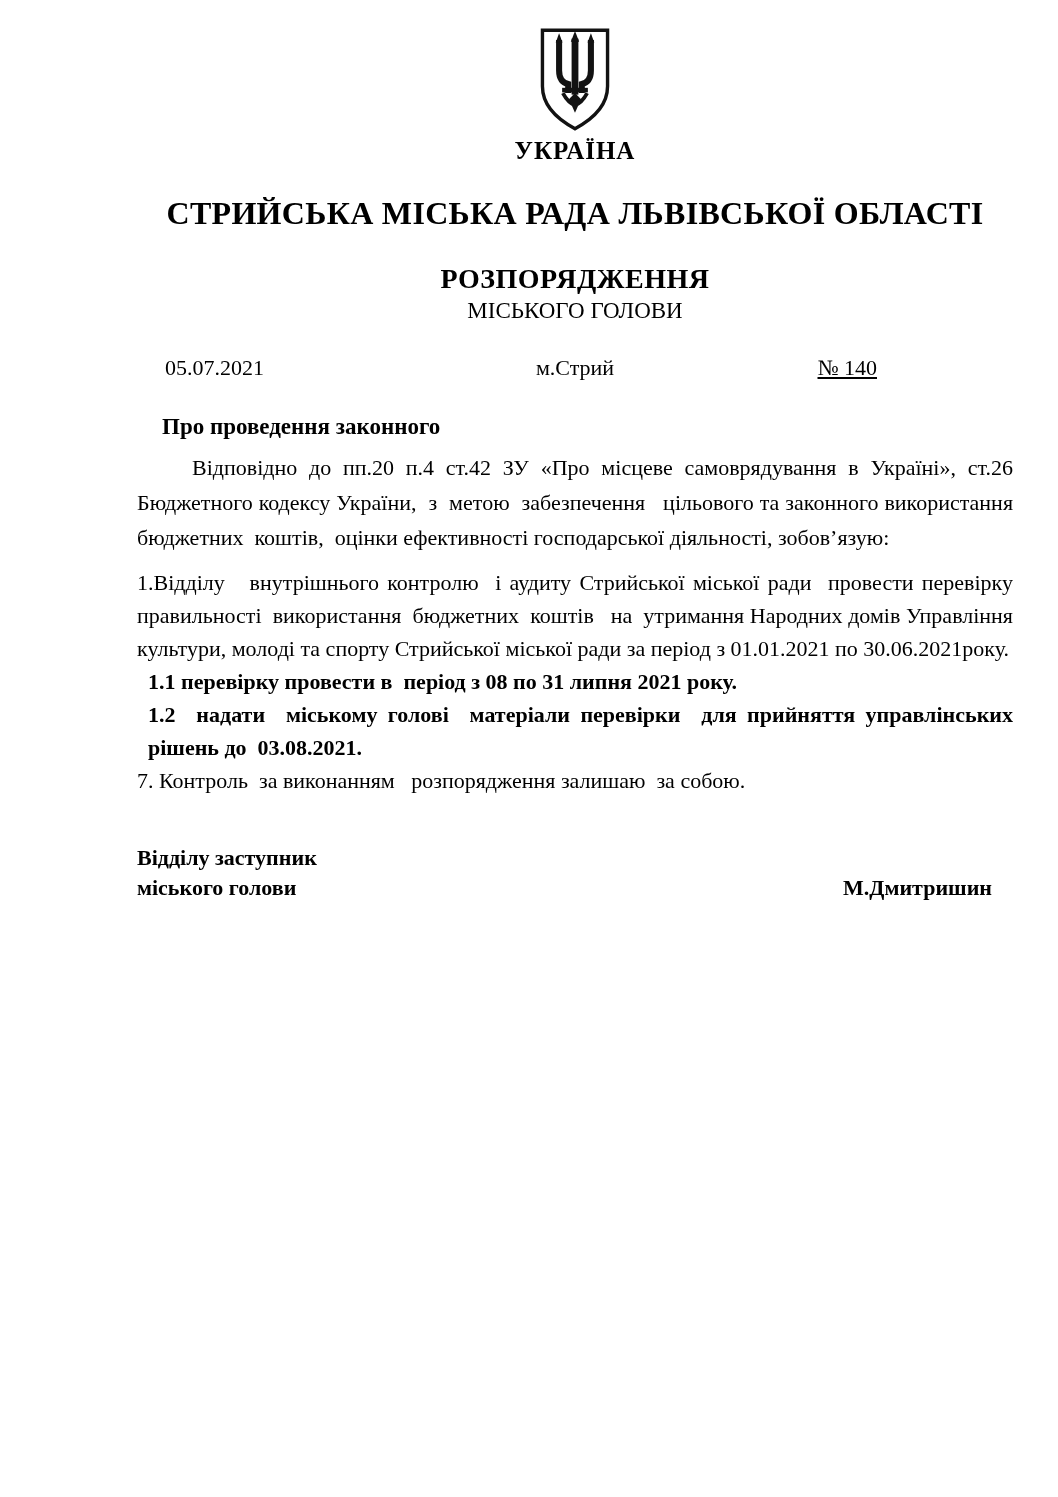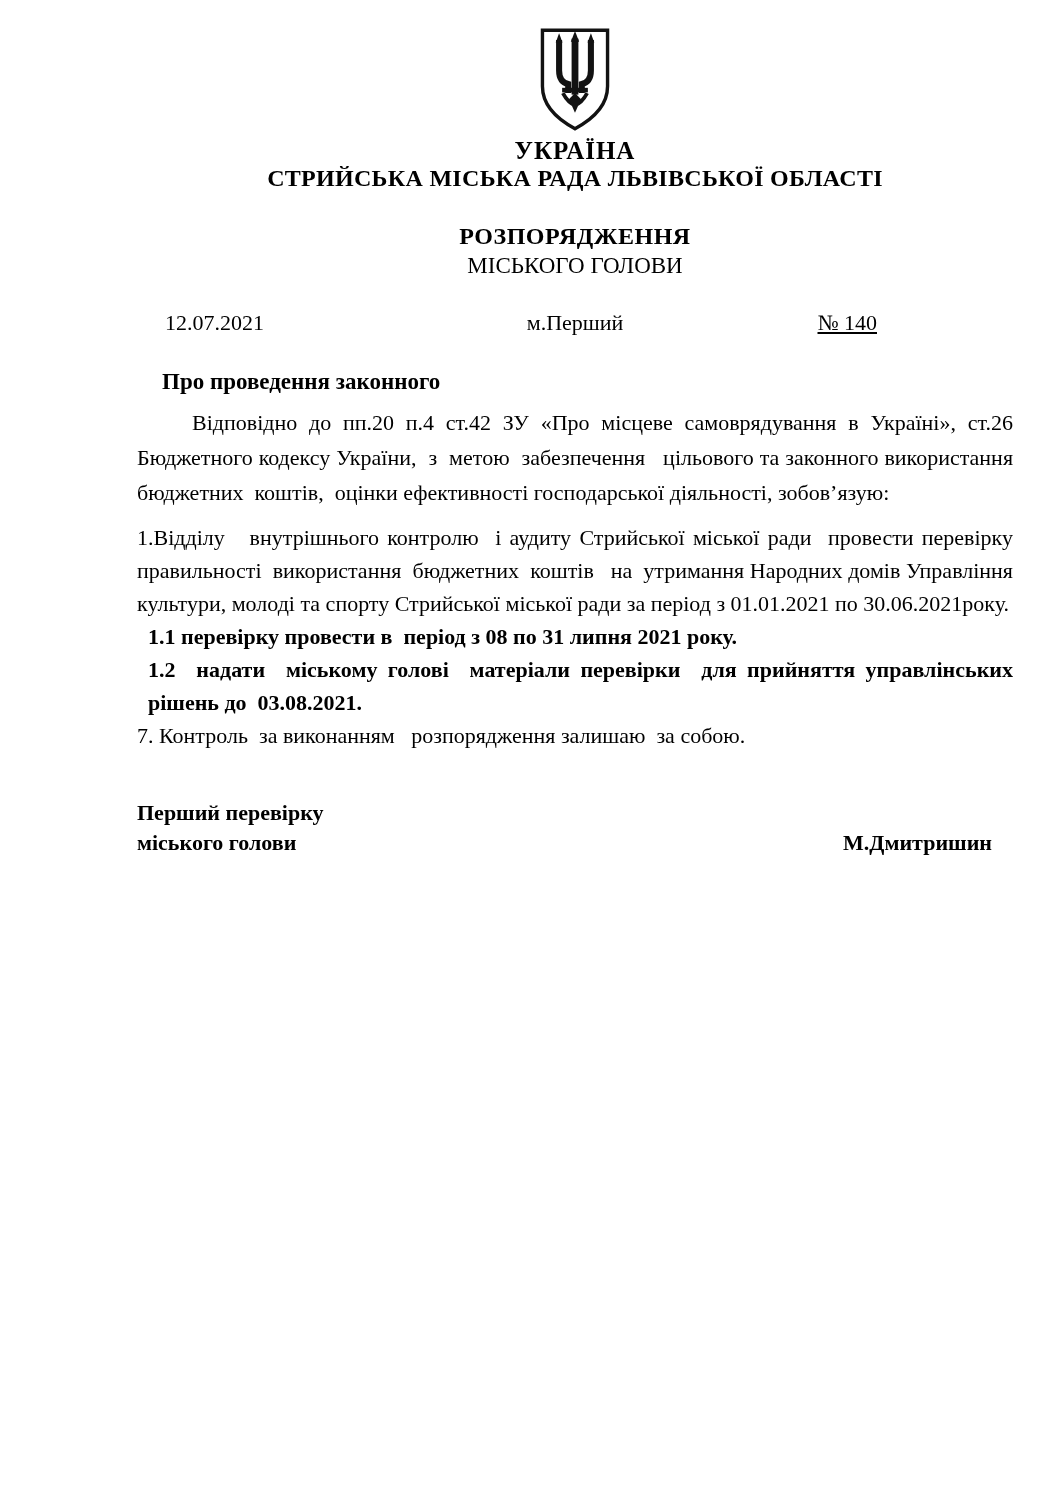--- a/index.html
+++ b/index.html
@@ -28,25 +28,26 @@
     justify-content: center;
   }
   .emblem-wrap svg { display: block; }
 
   .country {
     font-size: 25px;
     margin-top: 3px;
     letter-spacing: 1px;
   }
   .org-title {
-    font-size: 24px;
+    font-size: 32px;
+    margin-top: 30px;
     letter-spacing: 0.3px;
   }
   .doc-type {
-    font-size: 24px;
+    font-size: 28px;
     margin-top: 31px;
     letter-spacing: 0.5px;
   }
   .doc-subtype {
     font-size: 23px;
     margin-top: 3px;
   }
 
   .meta-row {
     display: grid;
@@ -118,38 +119,38 @@
 
     <div class="country bold center">УКРАЇНА</div>
 
     <div class="org-title bold center">СТРИЙСЬКА МІСЬКА РАДА ЛЬВІВСЬКОЇ ОБЛАСТІ</div>
 
     <div class="doc-type bold center">РОЗПОРЯДЖЕННЯ</div>
 
     <div class="doc-subtype center">МІСЬКОГО ГОЛОВИ</div>
 
     <div class="meta-row">
-      <span class="meta-date">12.07.2021</span>
-      <span class="meta-place">м.Перший</span>
+      <span class="meta-date">05.07.2021</span>
+      <span class="meta-place">м.Стрий</span>
       <span class="meta-number">№ 140</span>
     </div>
 
     <div class="subject bold">Про проведення законного</div>
 
     <p class="preamble">Відповідно до пп.20 п.4 ст.42 ЗУ «Про місцеве самоврядування в Україні», ст.26 Бюджетного кодексу України,  з  метою  забезпечення   цільового та законного використання  бюджетних  коштів,  оцінки ефективності господарської діяльності, зобов’язую:</p>
 
     <div class="order-items">
       <p class="order-item">1.Відділу   внутрішнього контролю  і аудиту Стрийської міської ради  провести перевірку  правильності  використання  бюджетних  коштів   на  утримання Народних домів Управління культури, молоді та спорту Стрийської міської ради за період з 01.01.2021 по 30.06.2021року.</p>
       <p class="order-item sub">1.1 перевірку провести в  період з 08 по 31 липня 2021 року.</p>
       <p class="order-item sub">1.2  надати  міському голові  матеріали перевірки  для прийняття управлінських рішень до  03.08.2021.</p>
       <p class="order-item">7. Контроль  за виконанням   розпорядження залишаю  за собою.</p>
     </div>
 
     <div class="signature-row">
       <div class="sig-left">
-        <div class="bold">Перший перевірку</div>
+        <div class="bold">Відділу заступник</div>
         <div class="bold">міського голови</div>
       </div>
       <div class="bold">М.Дмитришин</div>
     </div>
 
   </div>
 </div>
 
 </body></html>

